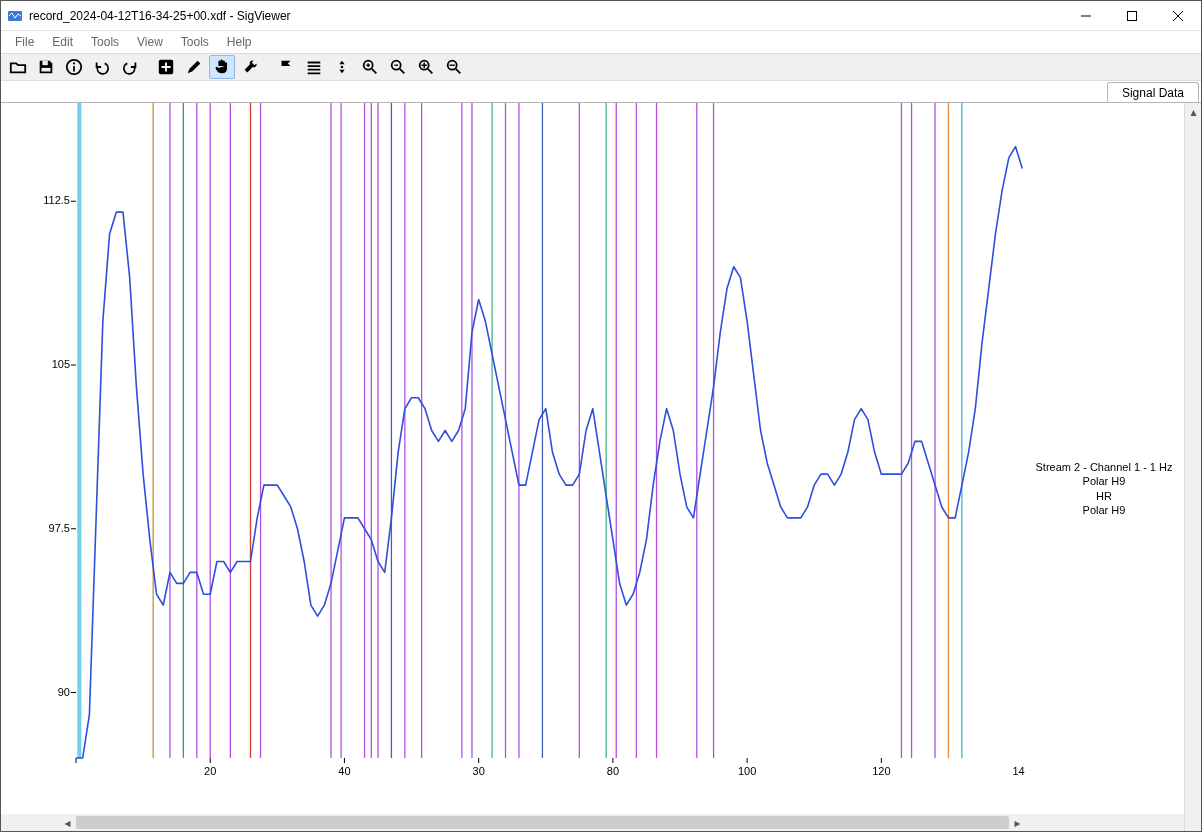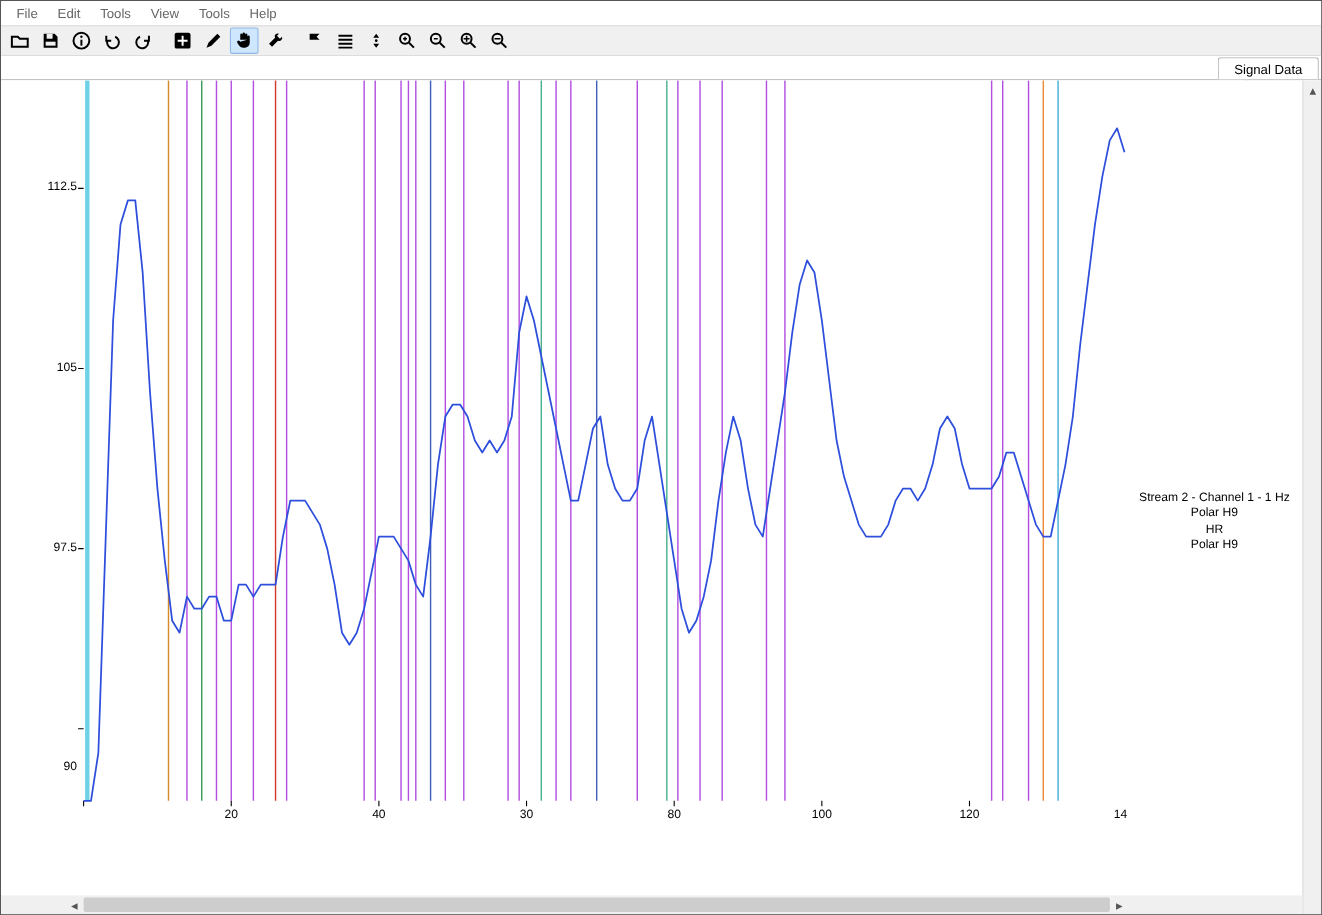--- a/index.html
+++ b/index.html
@@ -40,20 +40,46 @@
 
   .side-label { position: absolute; right: 22px; top: 50%; transform: translateY(-50%); text-align: center; font-size: 11px; line-height: 1.3; width: 150px; margin-top: 22px; }
 
   .statusbar { height: 20px; background: #f0f0f0; border-top: 1px solid #dcdcdc; display: flex; align-items: center; justify-content: flex-end; padding: 0 8px; font-size: 11px; color: #000; }
 </style>
 </head>
 <body>
 
 <div class="window">
 
+  <div class="titlebar">
+    <span class="appicon">
+      <svg viewBox="0 0 16 16">
+          <rect x="1" y="3" width="14" height="10" fill="#3a7bd5" rx="1"></rect>
+          <path d="M2 8 L5 5 L8 10 L11 6 L14 8" stroke="#fff" stroke-width="1" fill="none"></path>
+        </svg>
+    </span>
+    <span class="title">record_2024-04-12T16-34-25+00.xdf - SigViewer</span>
+    <div class="winbtns">
+      <div class="winbtn">
+          <svg viewBox="0 0 10 10">
+            <path d="M0 5 H10" stroke="#000" stroke-width="1"></path>
+          </svg>
+        </div>
+      <div class="winbtn">
+          <svg viewBox="0 0 10 10">
+            <rect x="0.5" y="0.5" width="9" height="9" fill="none" stroke="#000" stroke-width="1"></rect>
+          </svg>
+        </div>
+      <div class="winbtn">
+          <svg viewBox="0 0 10 10">
+            <path d="M0 0 L10 10 M10 0 L0 10" stroke="#000" stroke-width="1"></path>
+          </svg>
+        </div>
+    </div>
+  </div>
 
   <div class="menubar">
     <div class="menuitem">File</div>
     <div class="menuitem">Edit</div>
     <div class="menuitem">Tools</div>
     <div class="menuitem">View</div>
     <div class="menuitem">Tools</div>
     <div class="menuitem">Help</div>
   </div>
 
@@ -225,21 +251,21 @@
         <div class="arrow">▴</div>
         <div style="flex:1"></div>
       </div>
     <div class="xlabel" style="left: 209.225px; top: 662px;">20</div>
         <div class="xlabel" style="left: 343.451px; top: 662px;">40</div>
         <div class="xlabel" style="left: 477.676px; top: 662px;">30</div>
         <div class="xlabel" style="left: 611.901px; top: 662px;">80</div>
         <div class="xlabel" style="left: 746.127px; top: 662px;">100</div>
         <div class="xlabel" style="left: 880.352px; top: 662px;">120</div>
         <div class="xlabel" style="left: 1017.58px; top: 662px;">14</div>
-        <div class="ylabel" style="left: 23px; top: 582.5px; margin-top: 35px;">90</div>
+        <div class="ylabel" style="left: 23px; top: 582.5px;">90</div>
         <div class="ylabel" style="left: 23px; top: 418.75px;">97.5</div>
         <div class="ylabel" style="left: 23px; top: 255px;">105</div>
         <div class="ylabel" style="left: 23px; top: 91.25px;">112.5</div>
       </div>
     <div class="hsb-wrap" style="position:absolute;left:0;right:17px;bottom:0;">
       <div style="width:75px"></div>
       <div class="arrow" style="position:absolute;left:58px;">◂</div>
       <div class="hsb-track">
           <div class="thumb"></div>
         </div>

